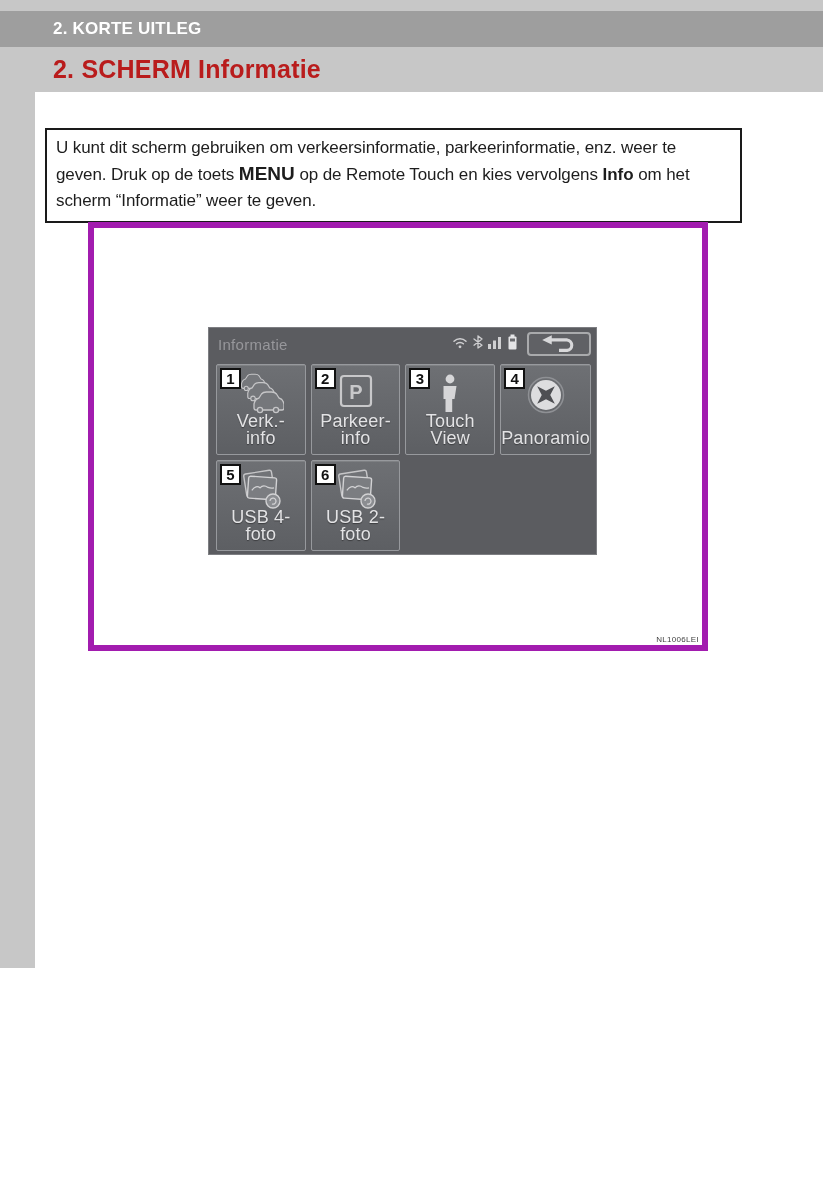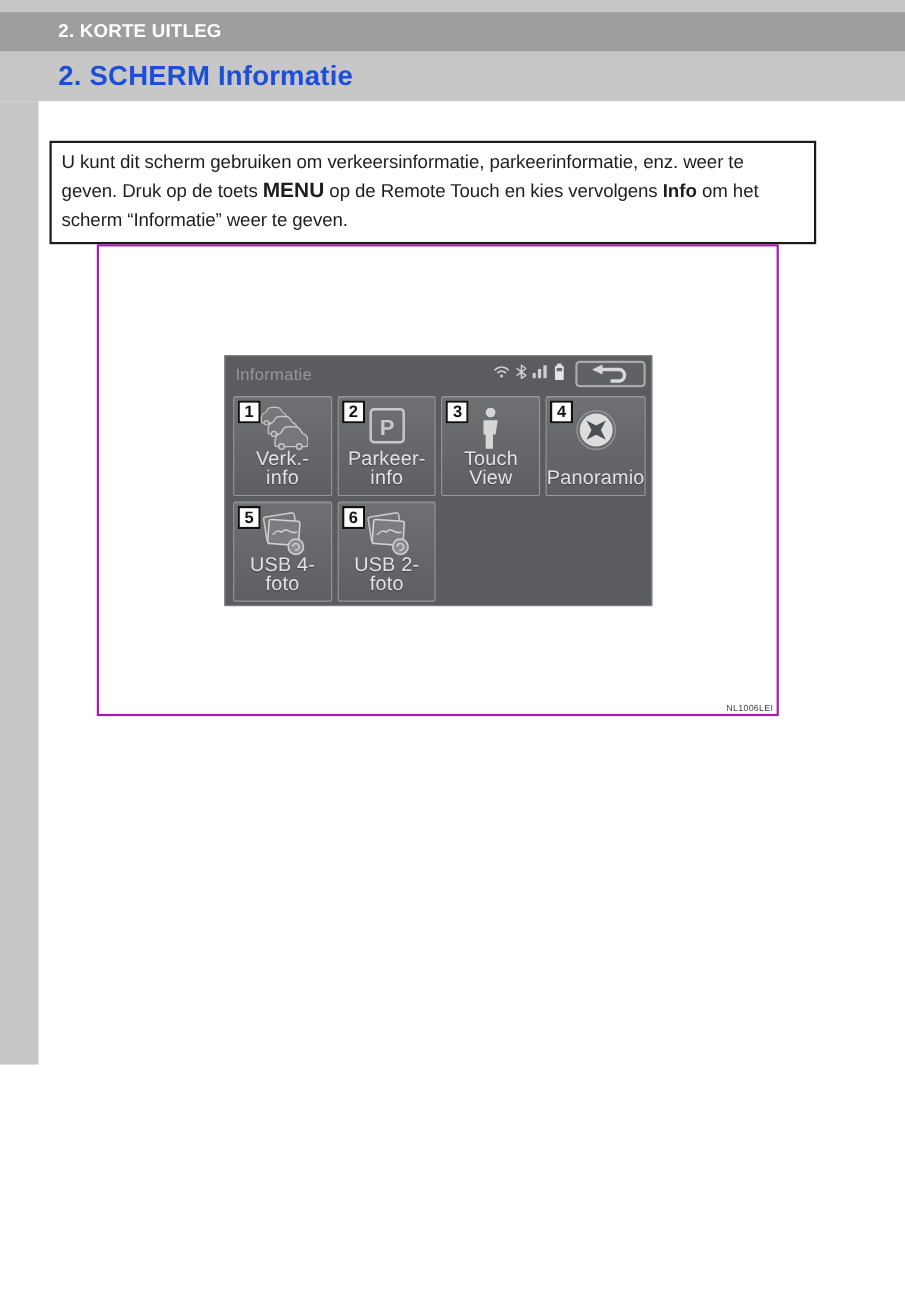--- a/index.html
+++ b/index.html
@@ -12,36 +12,36 @@
   .top-strip { position:absolute; left:0; top:0; width:823px; height:11px; background:#c7c7c7; }
   .chapter-band {
     position:absolute; left:0; top:11px; width:823px; height:36px; background:#9e9e9e;
     display:flex; align-items:center; padding-left:53px;
   }
   .chapter-band span { color:#ffffff; font-weight:bold; font-size:17px; letter-spacing:0.2px; }
   .title-band {
     position:absolute; left:0; top:47px; width:823px; height:45px; background:#c7c7c7;
     display:flex; align-items:center; padding-left:53px;
   }
-  .title-band span { color:#1d4ed8; font-weight:bold; font-size:25px; letter-spacing:0.2px; }
+  .title-band span { color:#b91c1c; font-weight:bold; font-size:25px; letter-spacing:0.2px; }
   .left-rail { position:absolute; left:0; top:92px; width:35px; height:1099px; background:#c7c7c7; }
 
   
   .note-box {
     position:absolute; left:45px; top:128px; width:697px; min-height:78px;
     border:2px solid #1a1a1a; background:#ffffff; padding:5px 24px 7px 9px;
     font-size:17px; line-height:26px; color:#1d1d1d; letter-spacing:-0.1px;
   }
   .note-box .kw-menu { font-weight:bold; font-size:19px; letter-spacing:0; }
   .note-box .kw-info { font-weight:bold; letter-spacing:0; }
 
   
   .figure-frame {
     position:absolute; left:88px; top:222px; width:620px; height:429px;
-    border:2px solid #a21caf; background:#ffffff;
+    border:6px solid #a21caf; background:#ffffff;
   }
   .figure-code {
     position:absolute; right:3px; bottom:1px; font-size:8px; color:#3f3f3f; letter-spacing:0.3px;margin-left:33px;
   }
 
   
   .screen {
     position:absolute; left:114px; top:99px; width:389px; height:228px;
     background:#5b5c60; border:1px solid #7d7e82;
   }

